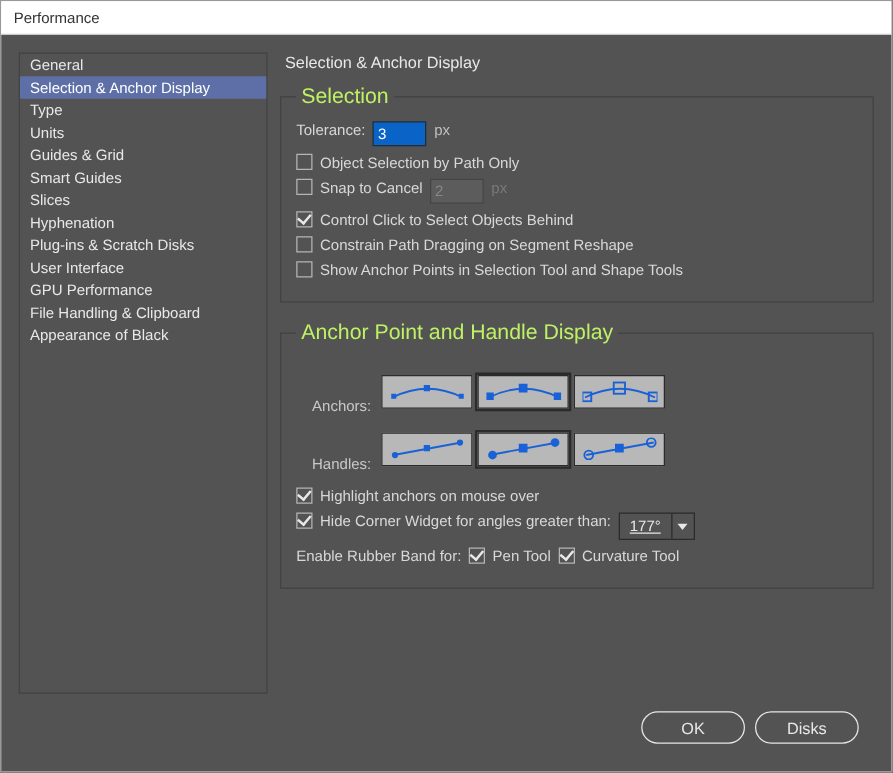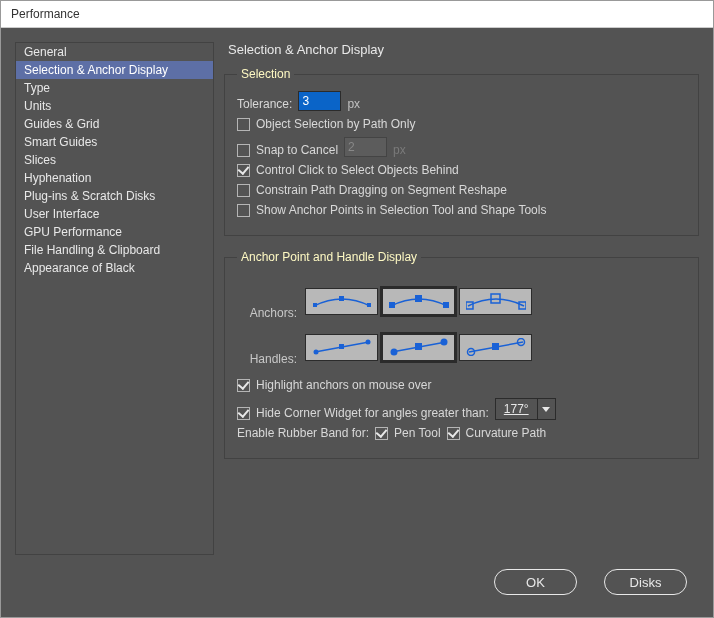--- a/index.html
+++ b/index.html
@@ -7,42 +7,42 @@
     .window { width: 714px; height: 618px; background: #fff; border: 1px solid #999; display: flex; flex-direction: column; }
     .titlebar { background: #fff; color: #333; padding: 6px 10px; font-size: 12px; border-bottom: 1px solid #ccc; }
     .body { flex: 1; background: #535353; display: flex; flex-direction: column; }
     .main { flex: 1; display: flex; padding: 14px 14px 0 14px; gap: 10px; }
     .sidebar { width: 199px; border: 1px solid #424242; background: #535353; }
     .sidebar-item { padding: 2px 8px; color: #e8e8e8; cursor: pointer; }
     .sidebar-item.selected { background: #5d6fa6; color: #fff; }
     .content { flex: 1; color: #e8e8e8; }
     .page-title { font-size: 13px; margin-bottom: 10px; padding-left: 4px; }
     fieldset { border: 1px solid #424242; margin-bottom: 14px; padding: 10px 12px 12px 12px; }
-    legend { color: #fef9c3; padding: 0 4px; font-size: 12px; }
-    .row { display: flex; align-items: flex-end; margin: 6px 0; gap: 6px; color: #e8e8e8; }
+    legend { color: #bef264; padding: 0 4px; font-size: 17px; }
+    .row { display: flex; align-items: flex-start; margin: 6px 0; gap: 6px; color: #e8e8e8; }
     .row.first { margin-top: 0; }
     label { color: #d8d8d8; }
     .num-input { width: 43px; height: 20px; background: #e6e6e6; border: 1px solid #2b2b2b; color: #222; font-size: 12px; text-align: left; padding: 1px 3px; }
     .num-input.selected { background: #0a64c8; color: #fff; }
     .num-input.disabled { background: #5c5c5c; color: #888; border-color: #444; }
     .chk { appearance: none; width: 13px; height: 13px; border: 1px solid #b5b5b5; background: #535353; cursor: pointer; position: relative; flex-shrink: 0; }
     .chk:checked { background: #535353; }
     .chk:checked::after { content: ""; position: absolute; left: 2px; top: -1px; width: 5px; height: 8px; border: solid #e8e8e8; border-width: 0 2px 2px 0; transform: rotate(40deg); }
     .unit { color: #c0c0c0; }
     .unit.disabled { color: #7a7a7a; }
     .opt-row { display: flex; align-items: center; gap: 8px; margin: 8px 0; }
     .opt-label { color: #c8c8c8; width: 60px; text-align: right; margin-top: 24px; }
     .opt-group { display: flex; gap: 4px; }
     .opt-btn { width: 73px; height: 27px; background: #b8b8b8; border: 1px solid #2b2b2b; cursor: pointer; display: flex; align-items: center; justify-content: center; }
     .opt-btn.selected { background: #b8b8b8; box-shadow: 0 0 0 2px #2b2b2b; }
     .dropdown { display: inline-flex; align-items: center; background: #535353; border: 1px solid #2b2b2b; height: 22px; }
     .dropdown-val { padding: 0 8px; color: #e8e8e8; min-width: 38px; text-decoration: underline; }
     .dropdown-btn { width: 18px; height: 100%; border-left: 1px solid #2b2b2b; display: flex; align-items: center; justify-content: center; }
     .chev { width: 0; height: 0; border-left: 4px solid transparent; border-right: 4px solid transparent; border-top: 5px solid #e8e8e8; }
-    .footer { display: flex; justify-content: flex-end; gap: 27px; padding: 14px 26px 22px 0; }
+    .footer { display: flex; justify-content: flex-end; gap: 8px; padding: 14px 26px 22px 0; }
     .btn { min-width: 83px; height: 26px; border-radius: 13px; background: #535353; border: 1.5px solid #e8e8e8; color: #e8e8e8; font-size: 13px; cursor: pointer; }
     svg { display: block; }
   </style>
 </head>
 <body>
 
 <div class="window">
   <div class="titlebar">
     <span>Performance</span>
   </div>
@@ -172,21 +172,21 @@
               <span class="dropdown-btn">
                   <span class="chev"></span>
                 </span>
             </div>
           </div>
           <div class="row">
             <label>Enable Rubber Band for:</label>
             <input type="checkbox" class="chk" checked="" style="">
             <label>Pen Tool</label>
             <input type="checkbox" class="chk" checked="" style="">
-            <label>Curvature Path</label>
+            <label>Curvature Tool</label>
           </div>
         </fieldset>
       </div>
     </div>
     <div class="footer">
       <button class="btn">OK</button>
       <button class="btn">Disks</button>
     </div>
   </div>
 </div>

